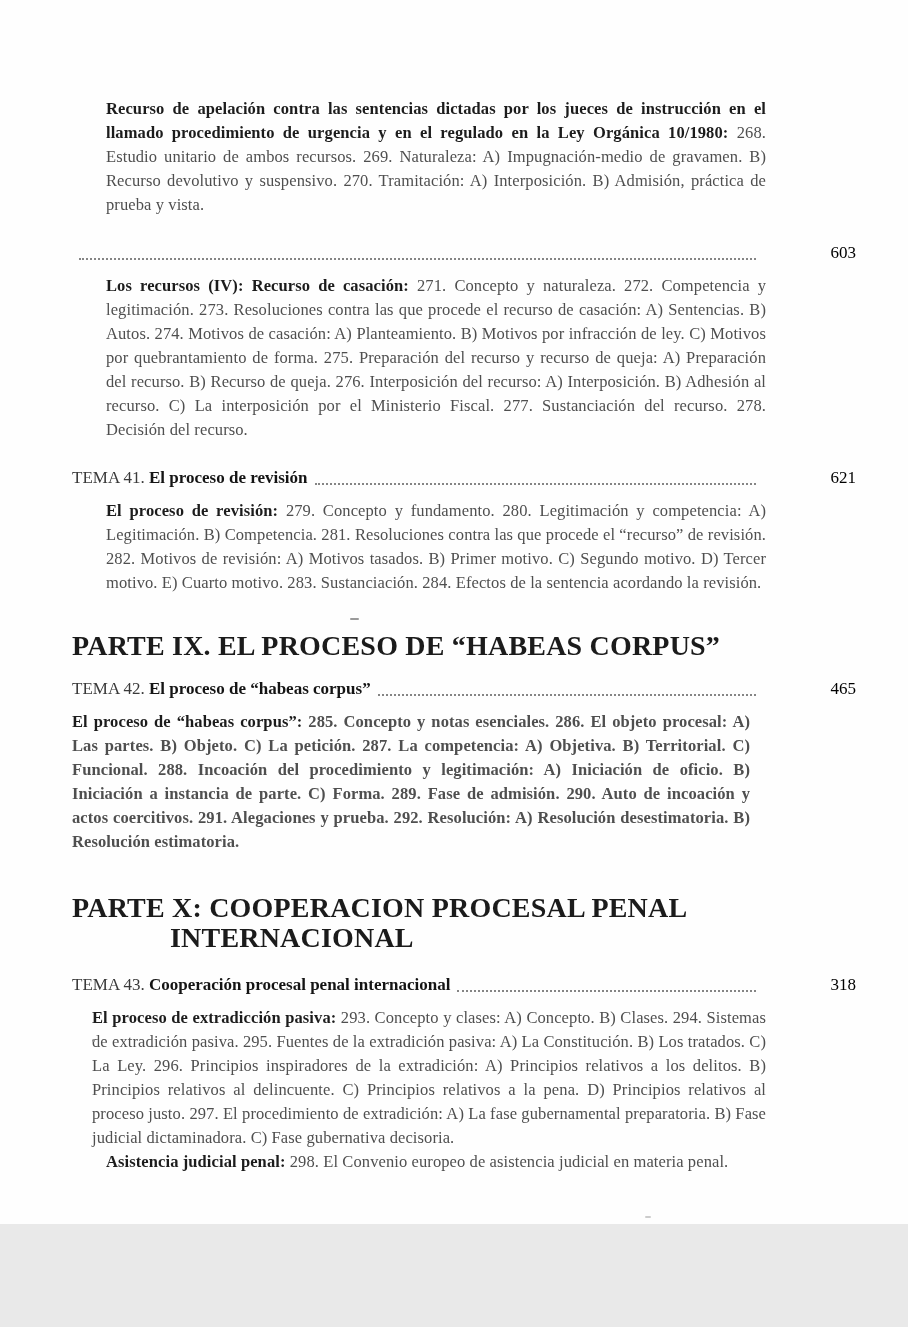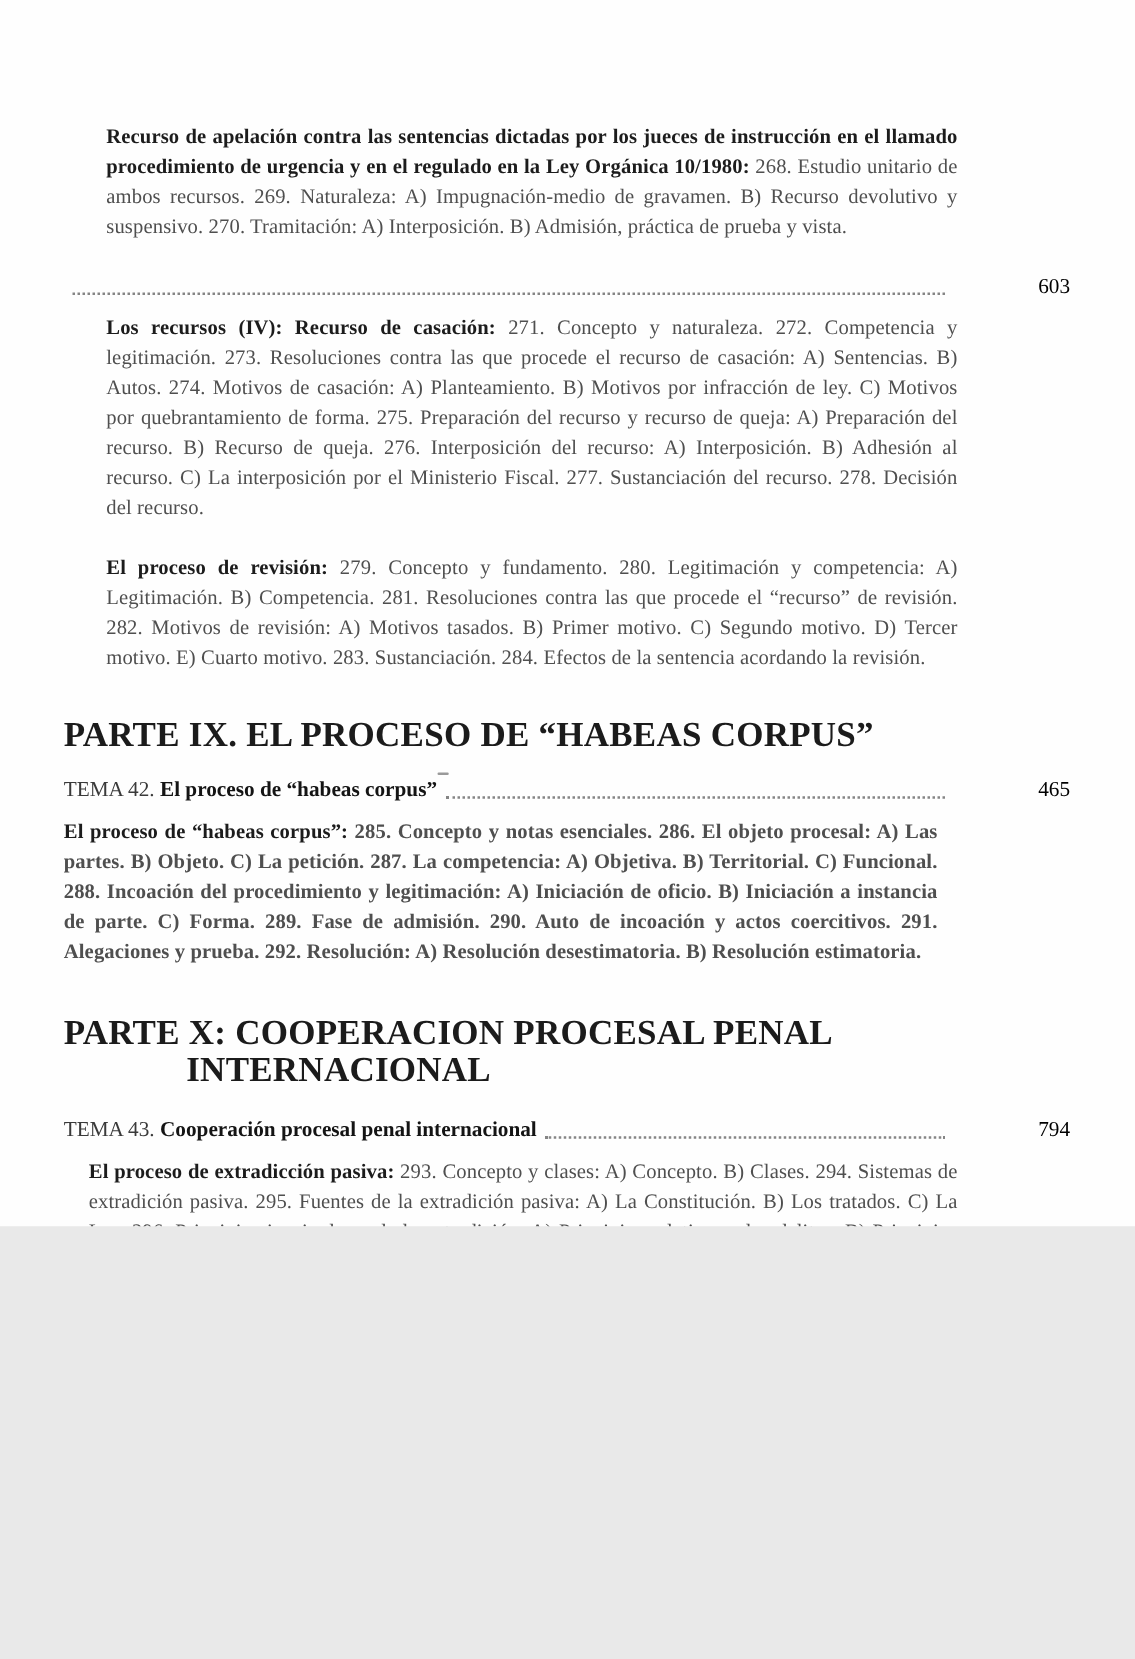--- a/index.html
+++ b/index.html
@@ -1,20 +1,20 @@
 <!DOCTYPE html>
 <html><head>
 <meta charset="utf-8">
 <style>
   html,body{margin:0;padding:0;background:#e9e9e9;}
   body{width:908px;height:1327px;font-family:"Liberation Serif","DejaVu Serif",serif;}
   .sheet{
-    position:relative;box-sizing:border-box;width:908px;height:981px;
+    position:relative;box-sizing:border-box;width:908px;height:1224px;
     background:#fefefe;overflow:hidden;
-    padding:97px 52px 0 51px;
+    padding:97px 52px 0 72px;
   }
   
   .para{
     font-size:16.5px;line-height:24px;text-align:justify;
     color:#4f4f4f;margin:0 90px 24px 34px;
     letter-spacing:.1px;
   }
   .para b{color:#1c1c1c;}
   .para.fullwidth{margin-left:0;margin-right:106px;font-weight:bold;}
   .para.cont{margin-bottom:0;margin-left:20px;}
@@ -56,37 +56,42 @@
 <div class="sheet">
 
   <p class="para"><b>Recurso de apelación contra las sentencias dictadas por los jueces de instrucción en el llamado procedimiento de urgencia y en el regulado en la Ley Orgánica 10/1980:</b> <span>268. Estudio unitario de ambos recursos. 269. Naturaleza: A) Impugnación-medio de gravamen. B) Recurso devolutivo y suspensivo. 270. Tramitación: A) Interposición. B) Admisión, práctica de prueba y vista.</span></p>
 
   <div class="toc-line">
     <span class="leader"></span>
     <span class="pagenum">603</span>
   </div>
   <p class="para"><b>Los recursos (IV): Recurso de casación:</b> <span>271. Concepto y naturaleza. 272. Competencia y legitimación. 273. Resoluciones contra las que procede el recurso de casación: A) Sentencias. B) Autos. 274. Motivos de casación: A) Planteamiento. B) Motivos por infracción de ley. C) Motivos por quebrantamiento de forma. 275. Preparación del recurso y recurso de queja: A) Preparación del recurso. B) Recurso de queja. 276. Interposición del recurso: A) Interposición. B) Adhesión al recurso. C) La interposición por el Ministerio Fiscal. 277. Sustanciación del recurso. 278. Decisión del recurso.</span></p>
 
+  <div class="toc-line">
+    <span><span>TEMA 41.</span>&nbsp;<span class="toc-title">El proceso de revisión</span></span>
+    <span class="leader"></span>
+    <span class="pagenum">621</span>
+  </div>
   <p class="para"><b>El proceso de revisión:</b> <span>279. Concepto y fundamento. 280. Legitimación y competencia: A) Legitimación. B) Competencia. 281. Resoluciones contra las que procede el “recurso” de revisión. 282. Motivos de revisión: A) Motivos tasados. B) Primer motivo. C) Segundo motivo. D) Tercer motivo. E) Cuarto motivo. 283. Sustanciación. 284. Efectos de la sentencia acordando la revisión.</span></p>
 
   <h2 class="parte">PARTE IX. EL PROCESO DE “HABEAS CORPUS”</h2>
 
   <div class="toc-line">
     <span><span>TEMA 42.</span>&nbsp;<span class="toc-title">El proceso de “habeas corpus”</span></span>
     <span class="leader"></span>
     <span class="pagenum">465</span>
   </div>
   <p class="para fullwidth"><b>El proceso de “habeas corpus”:</b> <span>285. Concepto y notas esenciales. 286. El objeto procesal: A) Las partes. B) Objeto. C) La petición. 287. La competencia: A) Objetiva. B) Territorial. C) Funcional. 288. Incoación del procedimiento y legitimación: A) Iniciación de oficio. B) Iniciación a instancia de parte. C) Forma. 289. Fase de admisión. 290. Auto de incoación y actos coercitivos. 291. Alegaciones y prueba. 292. Resolución: A) Resolución desestimatoria. B) Resolución estimatoria.</span></p>
 
   <h2 class="parte two-line"><span>PARTE X: COOPERACION PROCESAL PENAL</span><span class="line2">INTERNACIONAL</span></h2>
 
   <div class="toc-line">
     <span><span>TEMA 43.</span>&nbsp;<span class="toc-title">Cooperación procesal penal internacional</span></span>
     <span class="leader"></span>
-    <span class="pagenum">794</span>
+    <span class="pagenum">318</span>
   </div>
   <p class="para cont"><b>El proceso de extradicción pasiva:</b> <span>293. Concepto y clases: A) Concepto. B) Clases. 294. Sistemas de extradición pasiva. 295. Fuentes de la extradición pasiva: A) La Constitución. B) Los tratados. C) La Ley. 296. Principios inspiradores de la extradición: A) Principios relativos a los delitos. B) Principios relativos al delincuente. C) Principios relativos a la pena. D) Principios relativos al proceso justo. 297. El procedimiento de extradición: A) La fase gubernamental preparatoria. B) Fase judicial dictaminadora. C) Fase gubernativa decisoria.</span></p>
   <p class="para follow"><b>Asistencia judicial penal:</b> <span>298. El Convenio europeo de asistencia judicial en materia penal.</span></p>
 
   <div class="speck s1"></div>
   <div class="speck s2"></div>
   <div class="speck s3"></div>
   <div class="speck s4"></div>
 
 </div>

